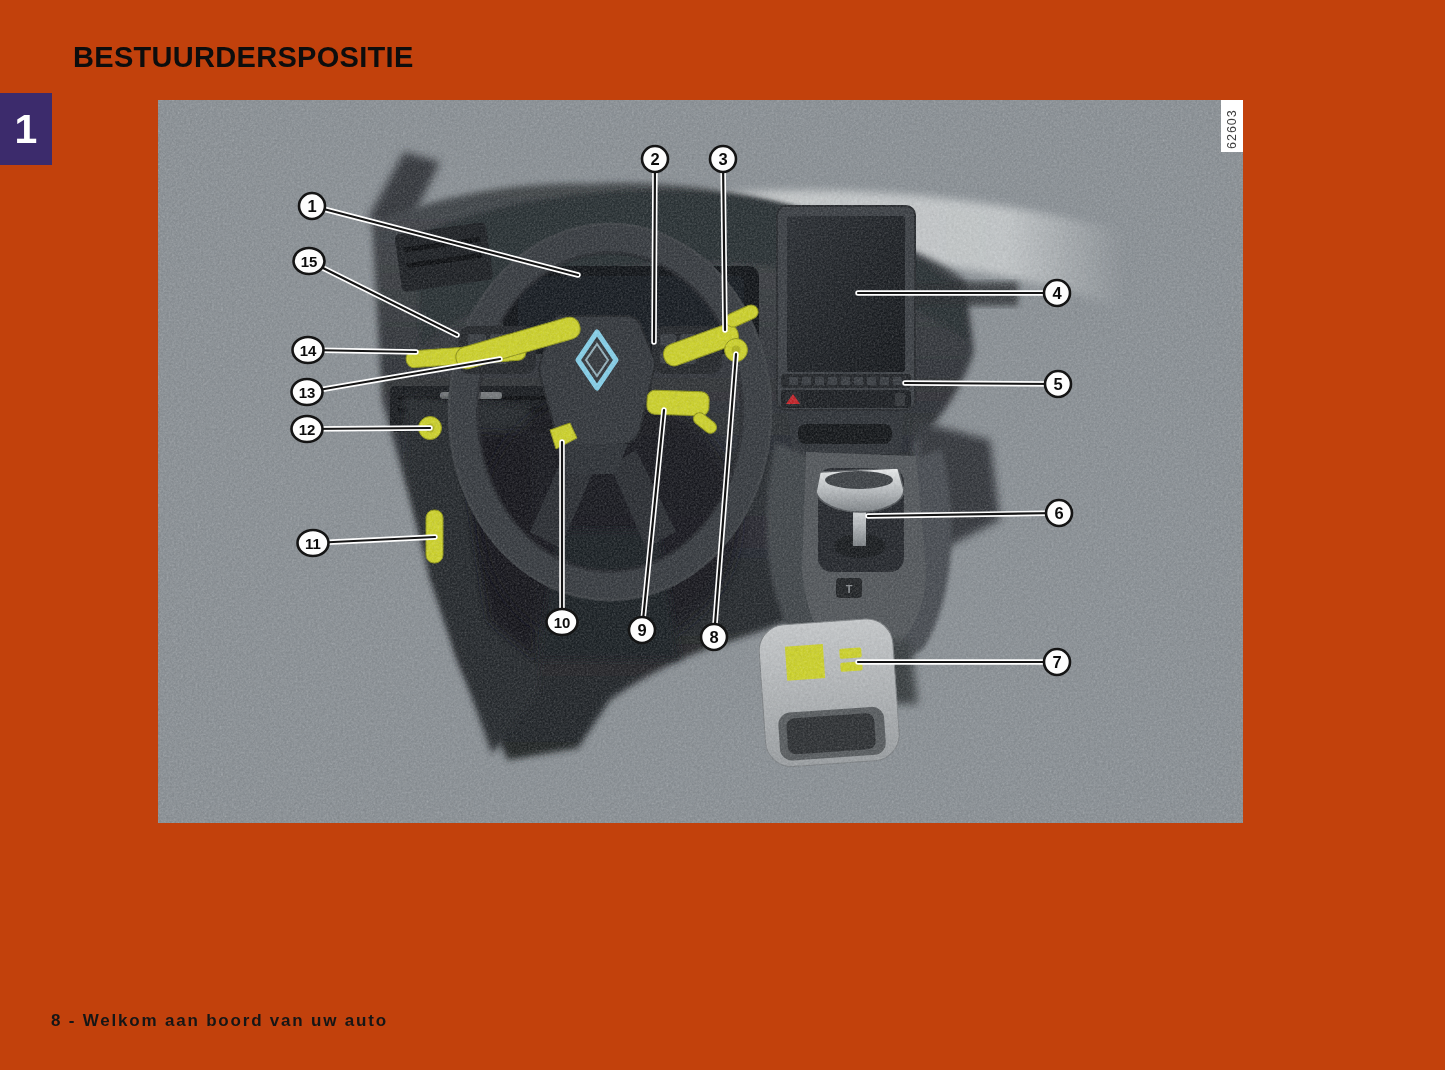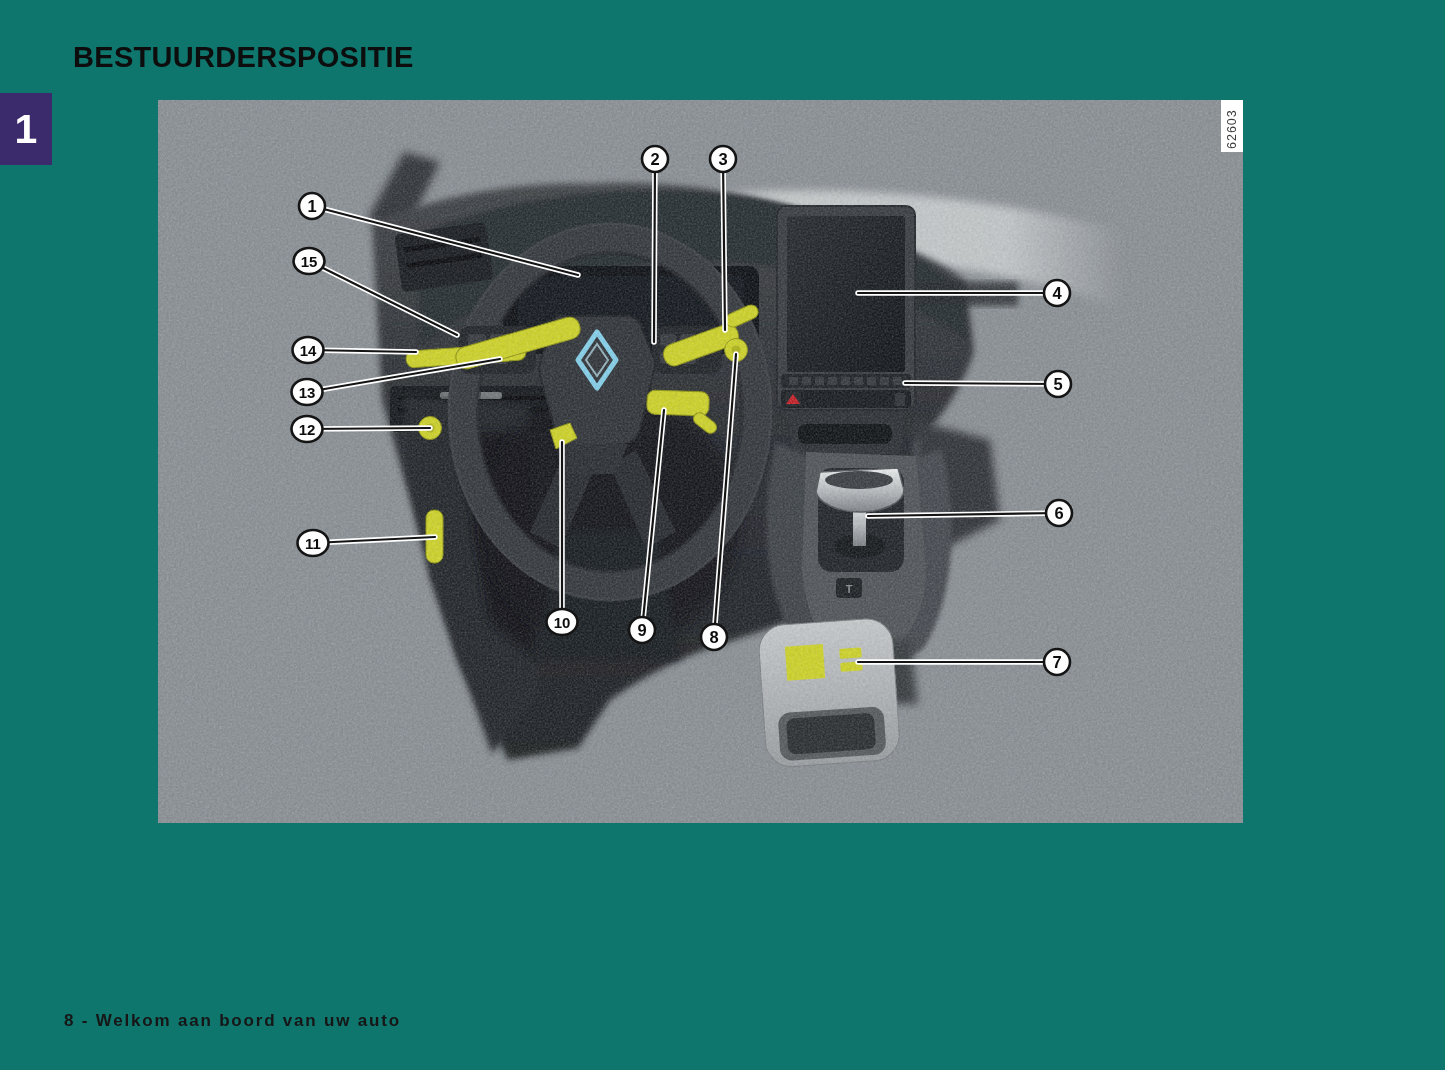--- a/index.html
+++ b/index.html
@@ -1,35 +1,35 @@
 <!DOCTYPE html>
 <html><head>
 <meta charset="utf-8">
 <style>
   html,body{margin:0;padding:0;background:#e8e8e8;}
   .page{
-    position:relative; width:1445px; height:1070px; background:#0f766e;
+    position:relative; width:1445px; height:1070px; background:#c2410c;
     font-family:"Liberation Sans","DejaVu Sans",sans-serif; overflow:hidden;
     margin:0 auto;
   }
   .page-title{
     position:absolute; left:73px; top:41px; margin:0;
     font-size:29px; font-weight:700; letter-spacing:0.3px; color:#0d0d0d;
   }
   .chapter-tab{
     position:absolute; left:0; top:93px; width:52px; height:72px;
     background:#3c2b6c; color:#ffffff; display:flex; align-items:center; justify-content:center;
     font-size:41px; font-weight:700;
   }
   .figure{
     position:absolute; left:158px; top:100px; width:1085px; height:723px;
   }
   .figure svg{display:block;}
   .footer-text{
-    position:absolute; left:64px; top:1011px; margin:0;
+    position:absolute; left:51px; top:1011px; margin:0;
     font-size:17px; font-weight:600; letter-spacing:1.8px; color:#161616;
   }
 </style>
 </head>
 <body>
 
 <div class="page">
 
   <h1 class="page-title">BESTUURDERSPOSITIE</h1>
 

